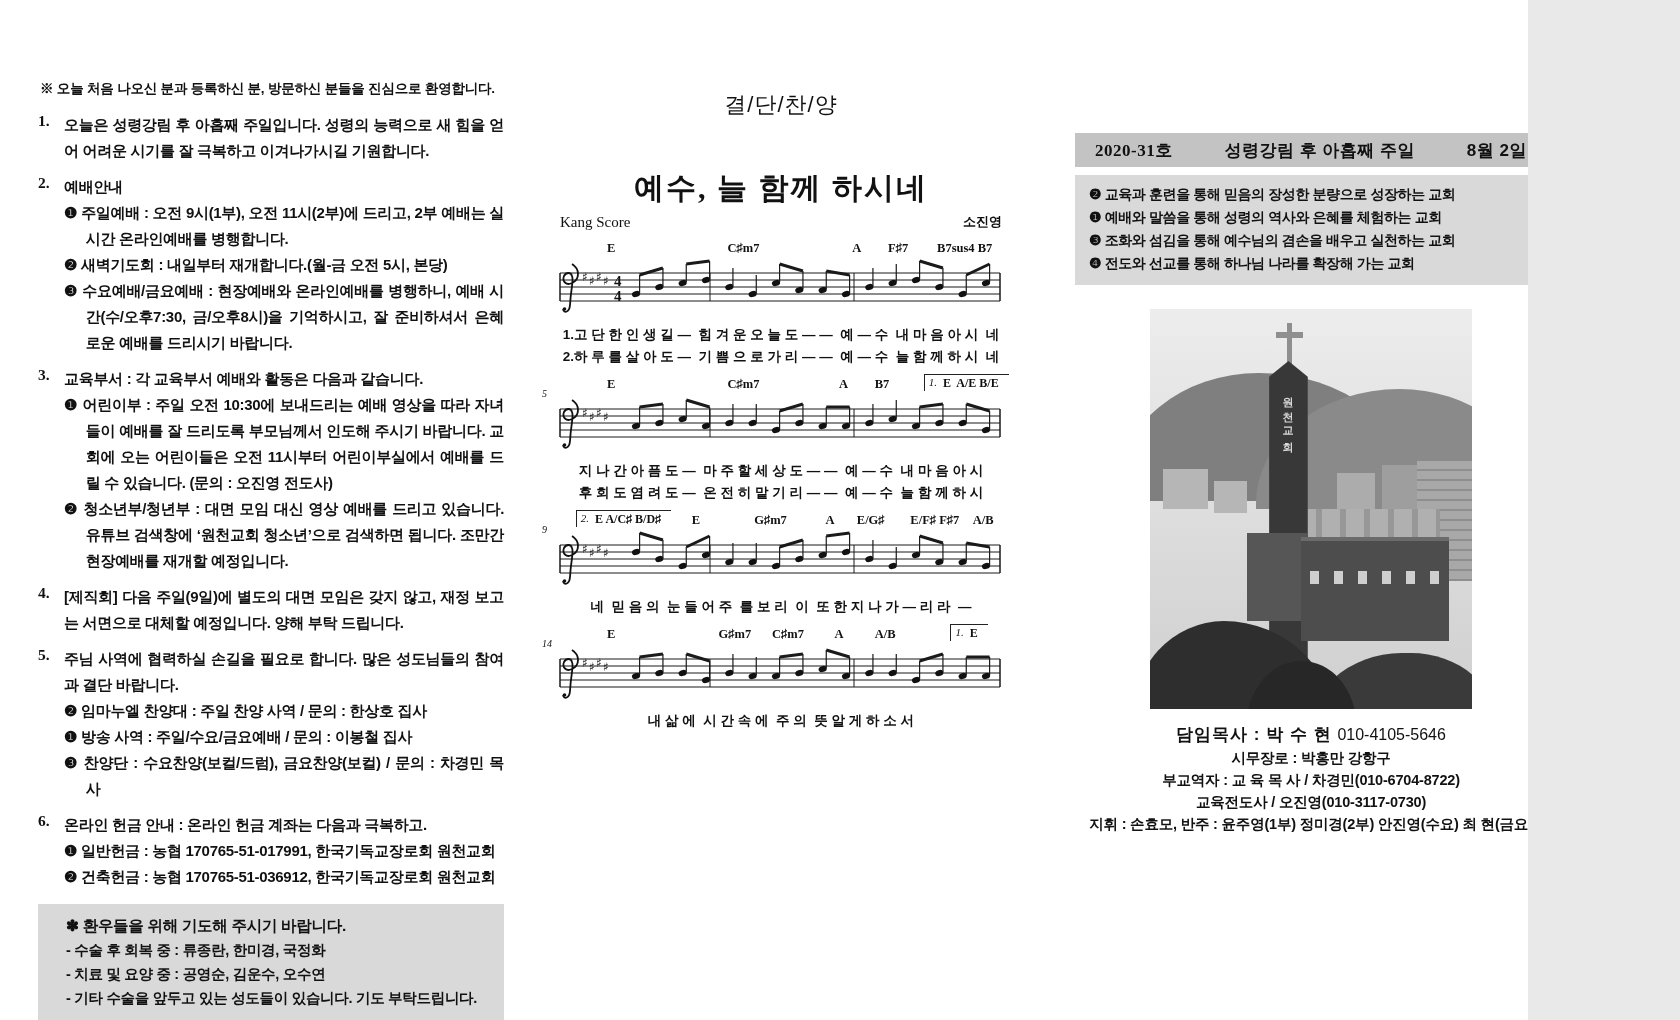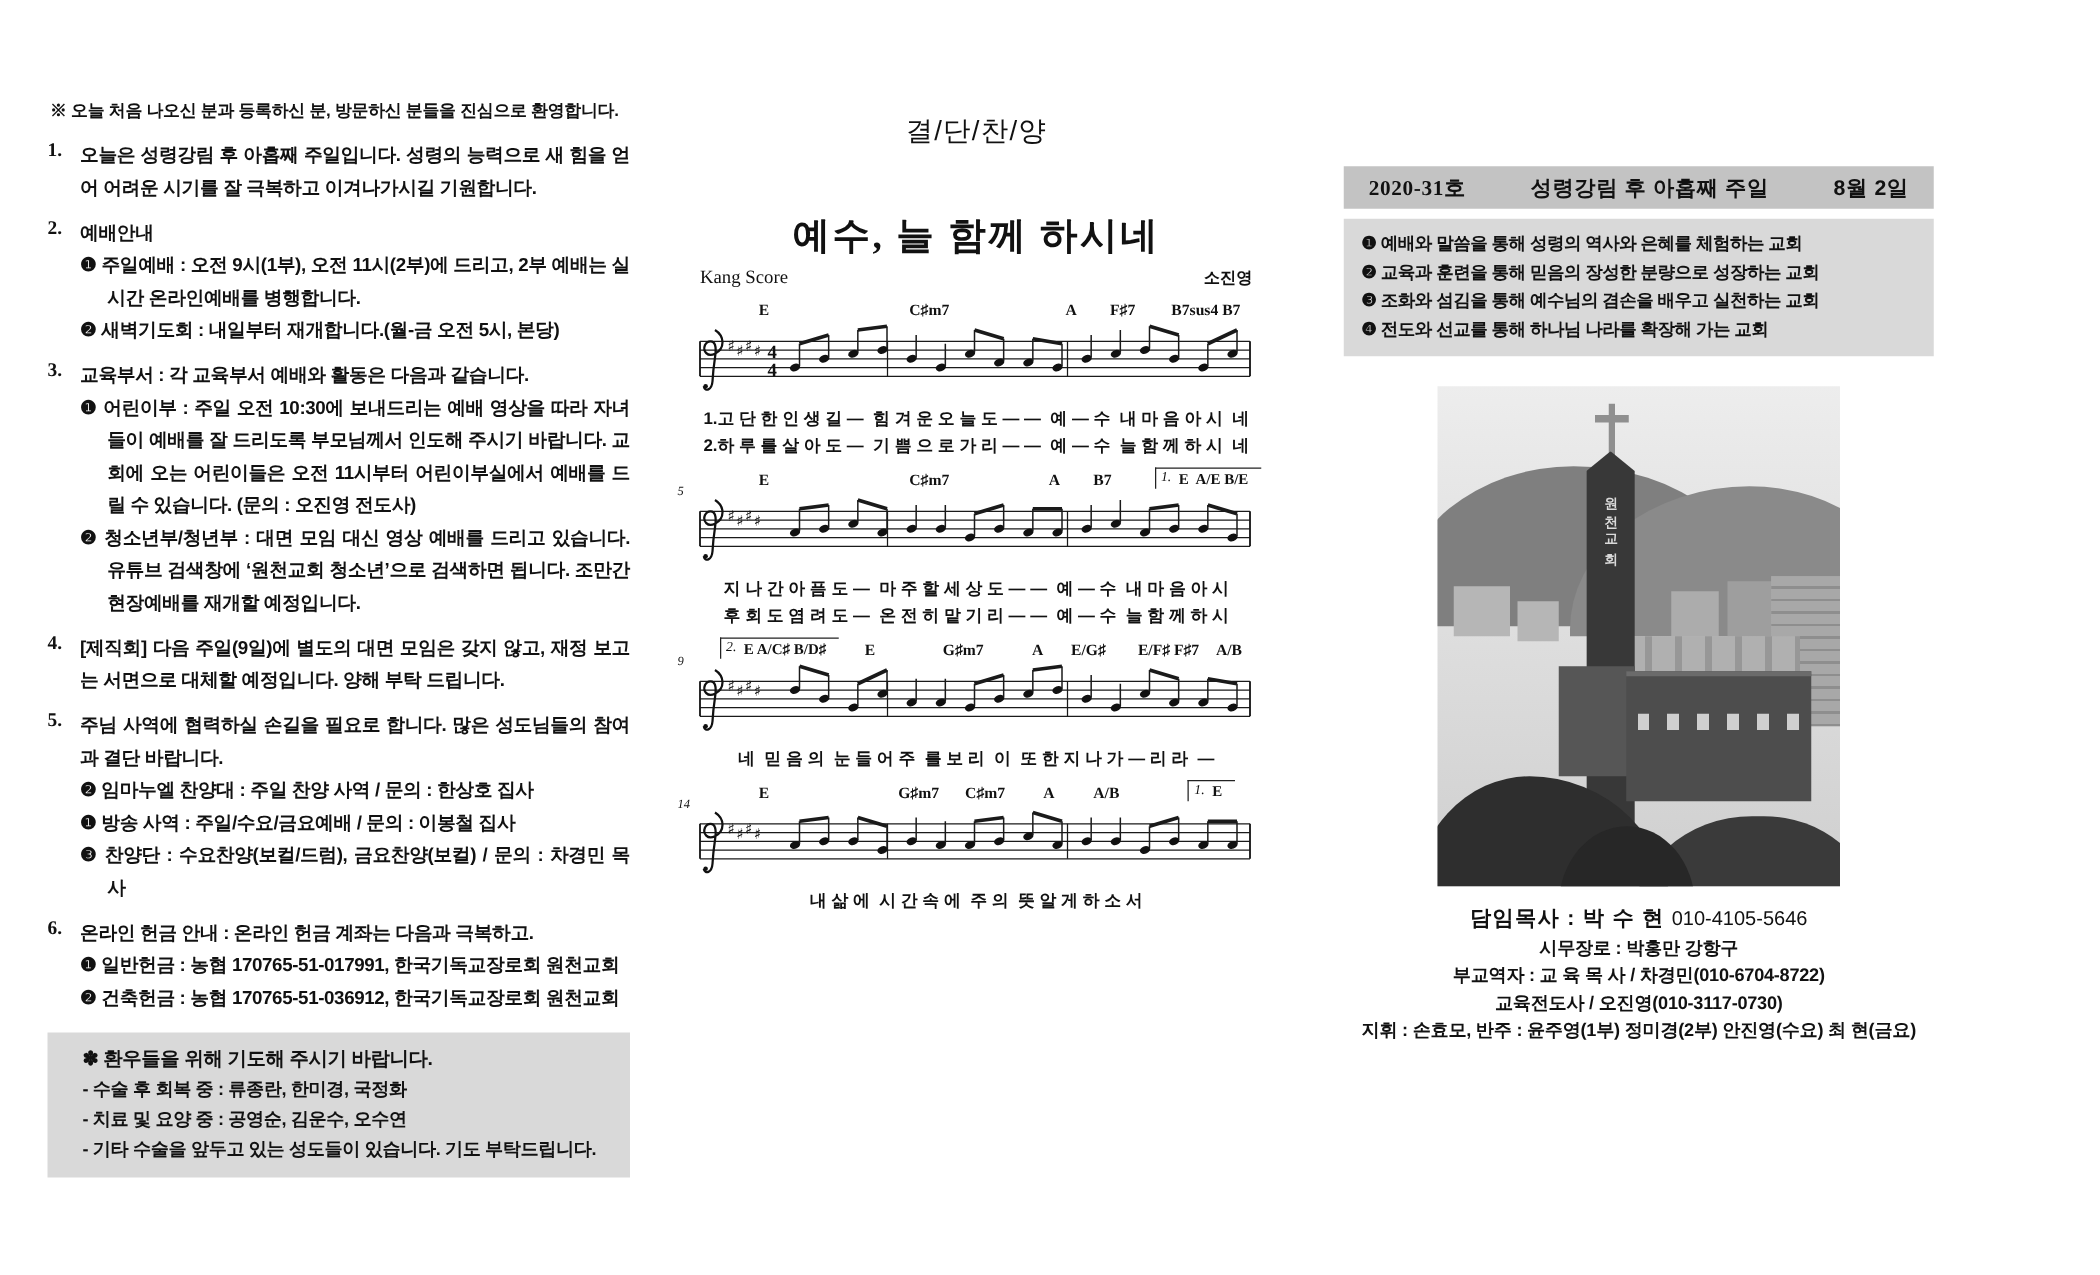--- a/index.html
+++ b/index.html
@@ -1,16 +1,16 @@
 <!DOCTYPE html>
 <html><head>
 <meta charset="utf-8">
 <style>
   html,body{margin:0;padding:0;background:#e9e9e9;}
-  .page{position:relative;width:1680px;height:1020px;background:#ffffff;overflow:hidden;
+  .page{position:relative;width:1528px;height:1020px;background:#ffffff;overflow:hidden;
         font-family:"Liberation Sans",sans-serif;color:#111;}
   
   .left-col{position:absolute;left:38px;top:80px;width:466px;}
   .welcome{font-size:13.5px;font-weight:600;margin:0 0 14px 2px;letter-spacing:-0.2px;}
   .item{display:flex;margin-bottom:10px;}
   .item .num{flex:none;width:26px;font-weight:700;font-size:15.5px;font-family:"Liberation Serif",serif;}
   .item .body{flex:1;}
   .item p{margin:0;font-size:15px;font-weight:700;line-height:26px;text-align:justify;letter-spacing:-0.3px;}
   .item p.sub{padding-left:1.45em;text-indent:-1.45em;}
   .prayer{background:#d9d9d9;margin-top:14px;padding:9px 12px 10px 12px;}
@@ -96,20 +96,21 @@
         <p>오늘은 성령강림 후 아홉째 주일입니다. 성령의 능력으로 새 힘을 얻어 어려운 시기를 잘 극복하고 이겨나가시길 기원합니다.</p>
       </div>
     </div>
 
     <div class="item">
       <span class="num">2.</span>
       <div class="body">
         <p>예배안내</p>
         <p class="sub">❶ 주일예배 : 오전 9시(1부), 오전 11시(2부)에 드리고, 2부 예배는 실시간 온라인예배를 병행합니다.</p>
         <p class="sub">❷ 새벽기도회 : 내일부터 재개합니다.(월-금 오전 5시, 본당)</p>
+        <p class="sub">❸ 수요예배/금요예배 : 현장예배와 온라인예배를 병행하니, 예배 시간(수/오후7:30, 금/오후8시)을 기억하시고, 잘 준비하셔서 은혜로운 예배를 드리시기 바랍니다.</p>
       </div>
     </div>
 
     <div class="item">
       <span class="num">3.</span>
       <div class="body">
         <p>교육부서 : 각 교육부서 예배와 활동은 다음과 같습니다.</p>
         <p class="sub">❶ 어린이부 : 주일 오전 10:30에 보내드리는 예배 영상을 따라 자녀들이 예배를 잘 드리도록 부모님께서 인도해 주시기 바랍니다. 교회에 오는 어린이들은 오전 11시부터 어린이부실에서 예배를 드릴 수 있습니다. (문의 : 오진영 전도사)</p>
         <p class="sub">❷ 청소년부/청년부 : 대면 모임 대신 영상 예배를 드리고 있습니다. 유튜브 검색창에 ‘원천교회 청소년’으로 검색하면 됩니다. 조만간 현장예배를 재개할 예정입니다.</p>
       </div>
@@ -443,22 +444,22 @@
 
   <div class="right-col">
 
     <div class="issue-bar">
       <span class="issue-no">2020-31호</span>
       <span>성령강림 후 아홉째 주일</span>
       <span>8월 2일</span>
     </div>
 
     <div class="vision">
+      <p>❷ 교육과 훈련을 통해 믿음의 장성한 분량으로 성장하는 교회</p>
       <p>❶ 예배와 말씀을 통해 성령의 역사와 은혜를 체험하는 교회</p>
-      <p>❷ 교육과 훈련을 통해 믿음의 장성한 분량으로 성장하는 교회</p>
       <p>❸ 조화와 섬김을 통해 예수님의 겸손을 배우고 실천하는 교회</p>
       <p>❹ 전도와 선교를 통해 하나님 나라를 확장해 가는 교회</p>
     </div>
 
     <div class="photo">
       <div class="ph-hill"></div>
       <div class="ph-hill2"></div>
       <div class="fb b1"></div>
       <div class="fb b2"></div>
       <div class="fb b3"></div>

